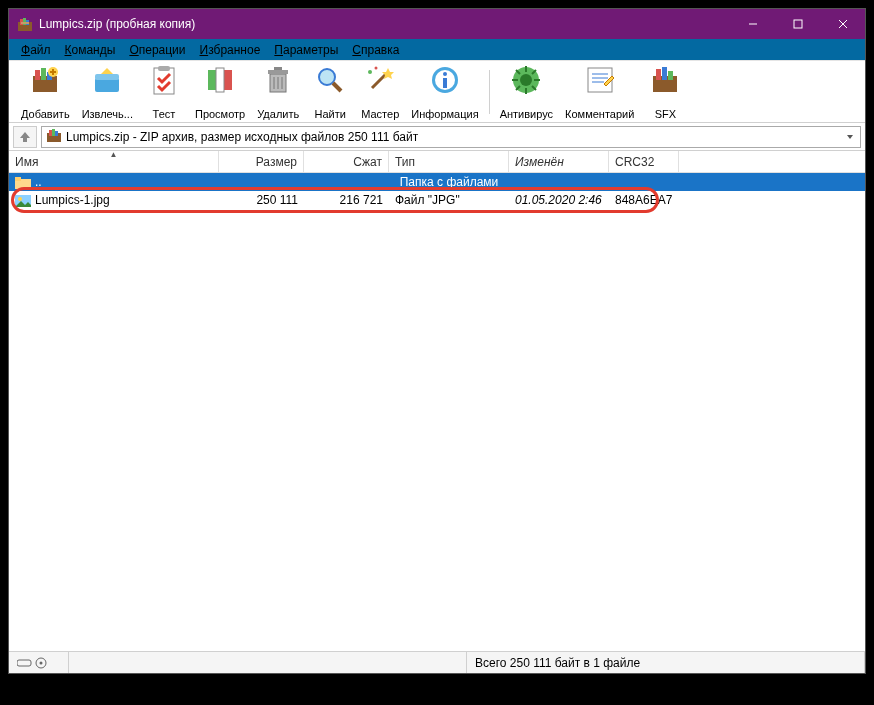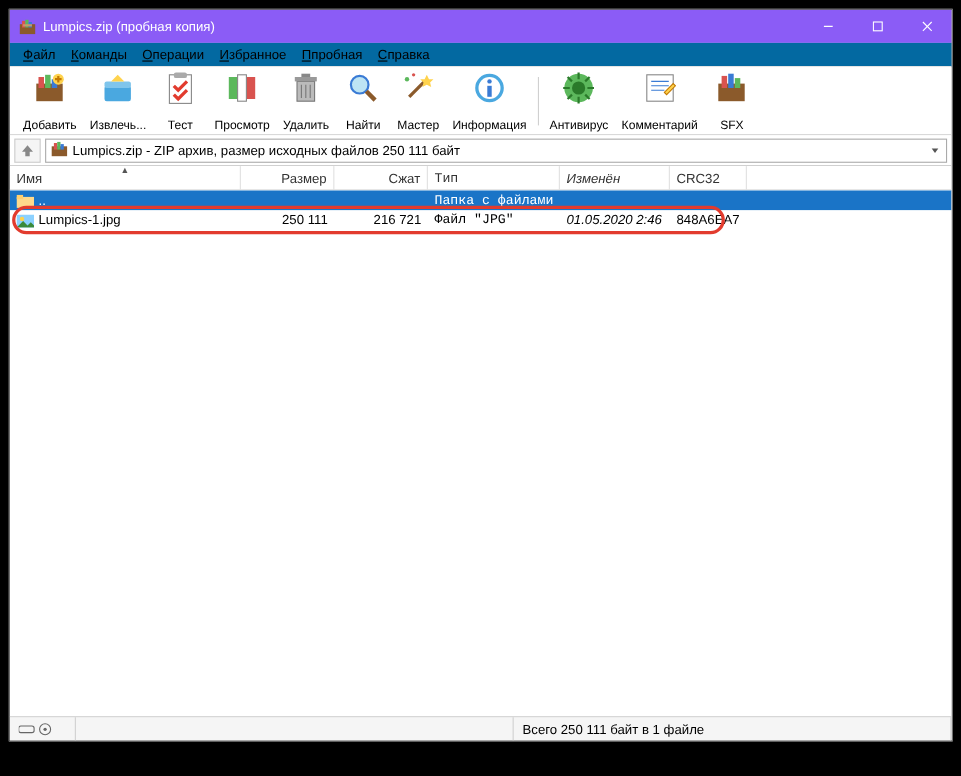--- a/index.html
+++ b/index.html
@@ -1,18 +1,18 @@
 <!DOCTYPE html>
 <html><head>
 <meta charset="utf-8">
 <style>
   * { margin: 0; padding: 0; box-sizing: border-box; }
   body { font-family: "Segoe UI", Tahoma, sans-serif; font-size: 12px; background: #000; width: 874px; height: 705px; padding: 8px 8px 16px 8px; position: relative; }
   .window { width: 858px; height: 666px; background: #fff; border: 1px solid #555; margin: 0 auto; display: flex; flex-direction: column; }
-  .titlebar { height: 30px; background: #8b5cf6; color: #fff; display: flex; align-items: center; padding: 0 0 0 8px; }
+  .titlebar { height: 30px; background: #701a75; color: #fff; display: flex; align-items: center; padding: 0 0 0 8px; }
   .titlebar .appicon { width: 16px; height: 16px; margin-right: 6px; display: inline-flex; }
   .titlebar .title { flex: 1; font-size: 12px; }
   .winbtns { display: flex; }
   .winbtn { width: 45px; height: 30px; display: flex; align-items: center; justify-content: center; color: #fff; }
   .menubar { height: 22px; background: #0369a1; border-bottom: 1px solid #e5e5e5; display: flex; align-items: center; padding: 0 6px; gap: 2px; }
   .menuitem { padding: 2px 6px; cursor: default; }
   .menuitem u { text-decoration: underline; }
   .toolbar { height: 62px; background: #fff; border-bottom: 1px solid #d0d0d0; display: flex; align-items: center; padding: 2px 6px; }
   .toolbtn { display: flex; flex-direction: column; align-items: center; justify-content: center; padding: 2px 6px; min-width: 50px; cursor: default; }
   .toolbtn .ticon { width: 32px; height: 32px; display: flex; align-items: center; justify-content: center; }
@@ -30,21 +30,21 @@
   .row { height: 18px; display: flex; align-items: center; font-size: 12px; }
   .row.selected { background: #1a74c7; color: #fff; }
   .cell { padding: 0 6px; overflow: hidden; white-space: nowrap; }
   .cell.right { text-align: right; }
   .highlight-ring { position: absolute; border: 3px solid #e23b2e; border-radius: 20px; pointer-events: none; }
   .statusbar { height: 22px; border-top: 1px solid #d0d0d0; background: #f5f5f5; display: flex; align-items: flex-end; font-size: 12px; }
   .statusbar .segment { padding: 0 8px; border-right: 1px solid #d0d0d0; height: 100%; display: flex; align-items: center; }
   .col-name { width: 210px; }
   .col-size { width: 85px; }
   .col-packed { width: 85px; }
-  .col-type { width: 120px; font-family: Liberation Mono, monospace; }
+  .col-type { width: 120px; }
   .col-mod { width: 100px; font-style: italic; }
   .col-crc { width: 70px; }
   .fileicon { width: 16px; height: 12px; display: inline-block; margin-right: 4px; vertical-align: middle; }
 </style>
 </head>
 <body>
 
 <div class="window">
 
   <div class="titlebar">
@@ -76,21 +76,21 @@
           </svg>
         </div>
     </div>
   </div>
 
   <div class="menubar">
     <span class="menuitem"><u>Ф</u><span>айл</span></span>
     <span class="menuitem"><u>К</u><span>оманды</span></span>
     <span class="menuitem"><u>О</u><span>перации</span></span>
     <span class="menuitem"><u>И</u><span>збранное</span></span>
-    <span class="menuitem"><u>П</u><span>пробная</span></span>
+    <span class="menuitem"><u>П</u><span>араметры</span></span>
     <span class="menuitem"><u>С</u><span>правка</span></span>
   </div>
 
   <div class="toolbar">
     <div class="toolbtn">
       <span class="ticon">
           <svg viewBox="0 0 32 32">
             <rect x="4" y="12" width="24" height="16" fill="#8b5a2b"></rect>
             <rect x="6" y="6" width="5" height="10" fill="#d9534f"></rect>
             <rect x="12" y="4" width="5" height="12" fill="#5cb85c"></rect>

